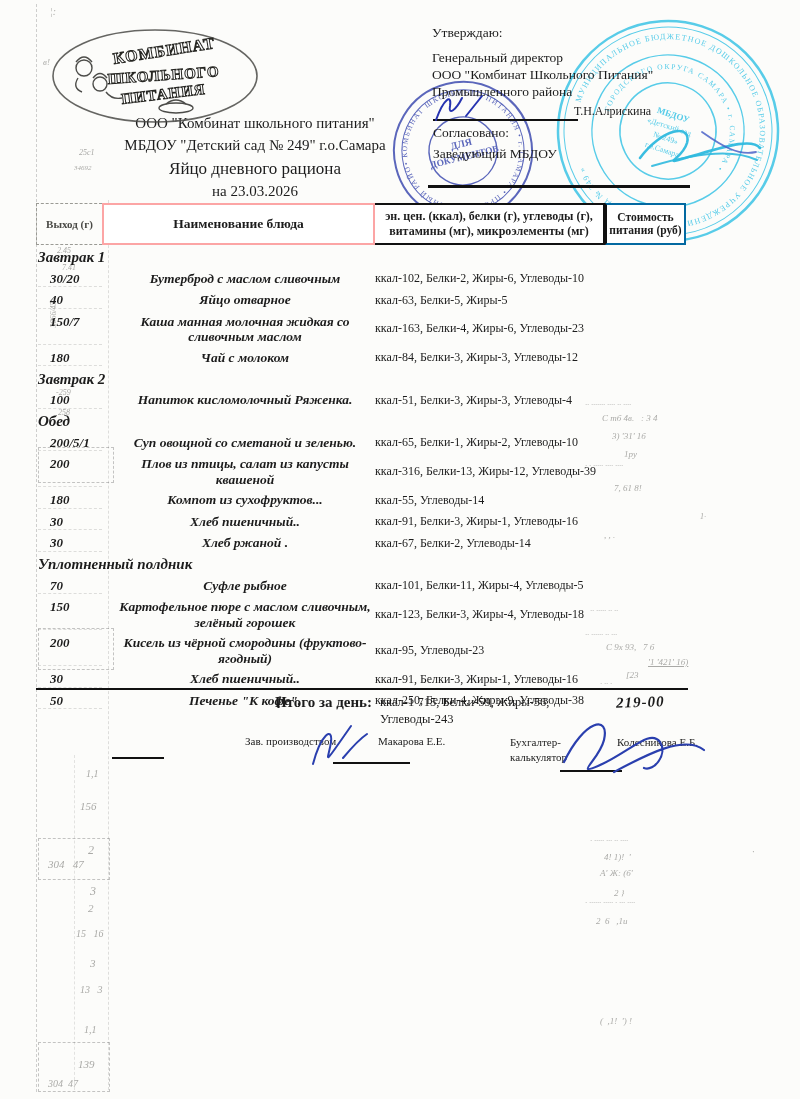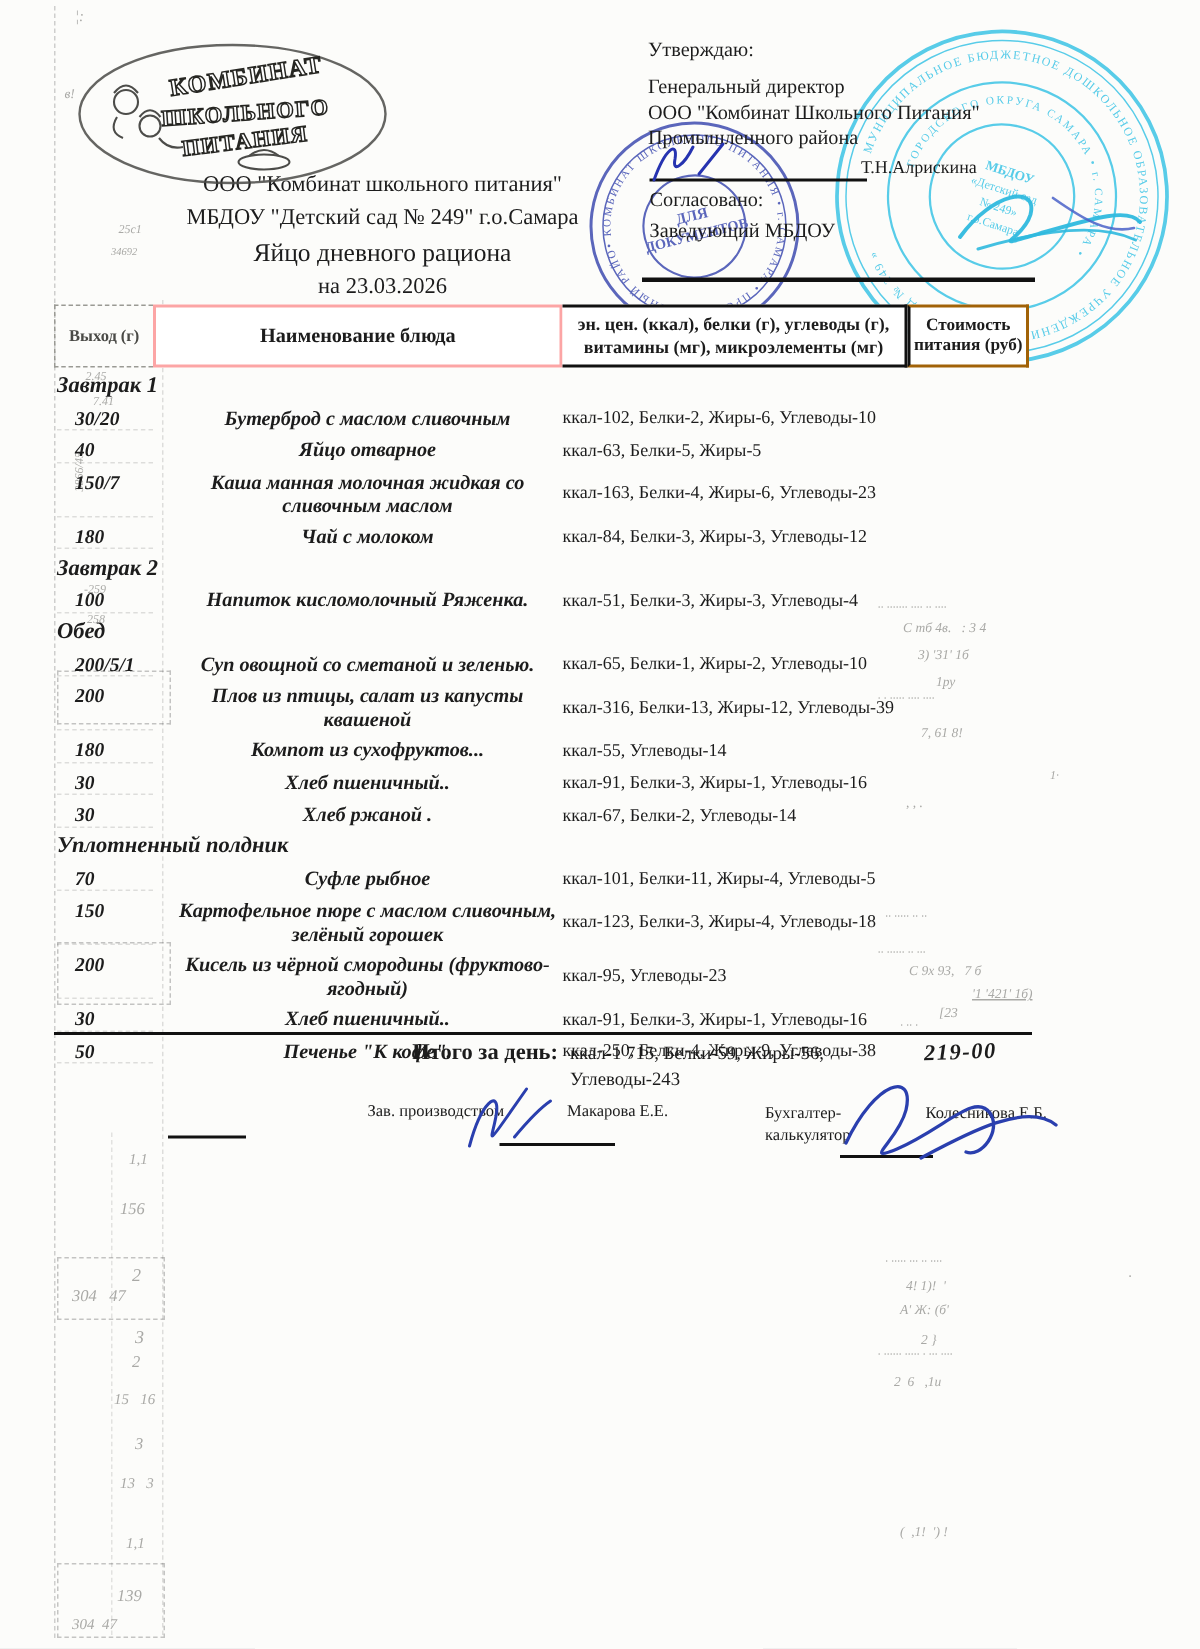--- a/index.html
+++ b/index.html
@@ -17,21 +17,21 @@
   .bline{background:#111;z-index:5;}
   
   .thead{left:36px;top:203px;width:650px;height:42px;display:grid;
          grid-template-columns:66px 273px 230px 81px;z-index:4;background:transparent;}
   .thc{display:flex;align-items:center;justify-content:center;text-align:center;
        font-weight:bold;background:#fff;}
   .thc.c0{border:1px dashed #9a9a94;border-right:none;font-weight:bold;font-size:11px;
           color:#4a4a46;background:transparent;}
   .thc.c1{border:2px solid #fca5a5;font-size:13.5px;}
   .thc.c2{border:2px solid #111;border-left:none;font-size:12px;line-height:15px;padding:0 4px;}
-  .thc.c3{border:2px solid #a16207;border-left:2px solid #111;font-size:11.5px;line-height:13px;padding:0 2px;}
+  .thc.c3{border:2px solid #0369a1;border-left:2px solid #111;font-size:11.5px;line-height:13px;padding:0 2px;}
   
   .menu{left:38px;top:247px;width:652px;z-index:4;}
   .msec{text-align:left;width:530px;font-weight:bold;font-style:italic;font-size:15px;
         line-height:21px;}
   .mrow{display:grid;grid-template-columns:64px 273px 255px 60px;line-height:15.5px;
         padding:2.5px 0;}
   .c-portion{font-weight:bold;font-style:italic;font-size:13px;padding-left:12px;
              border-bottom:1px dashed rgba(0,0,0,.12);}
   .c-dish{font-weight:bold;font-style:italic;font-size:13.5px;padding-left:13px;text-align:center;}
   .c-nutr{font-size:12px;white-space:nowrap;display:flex;align-items:center;}

